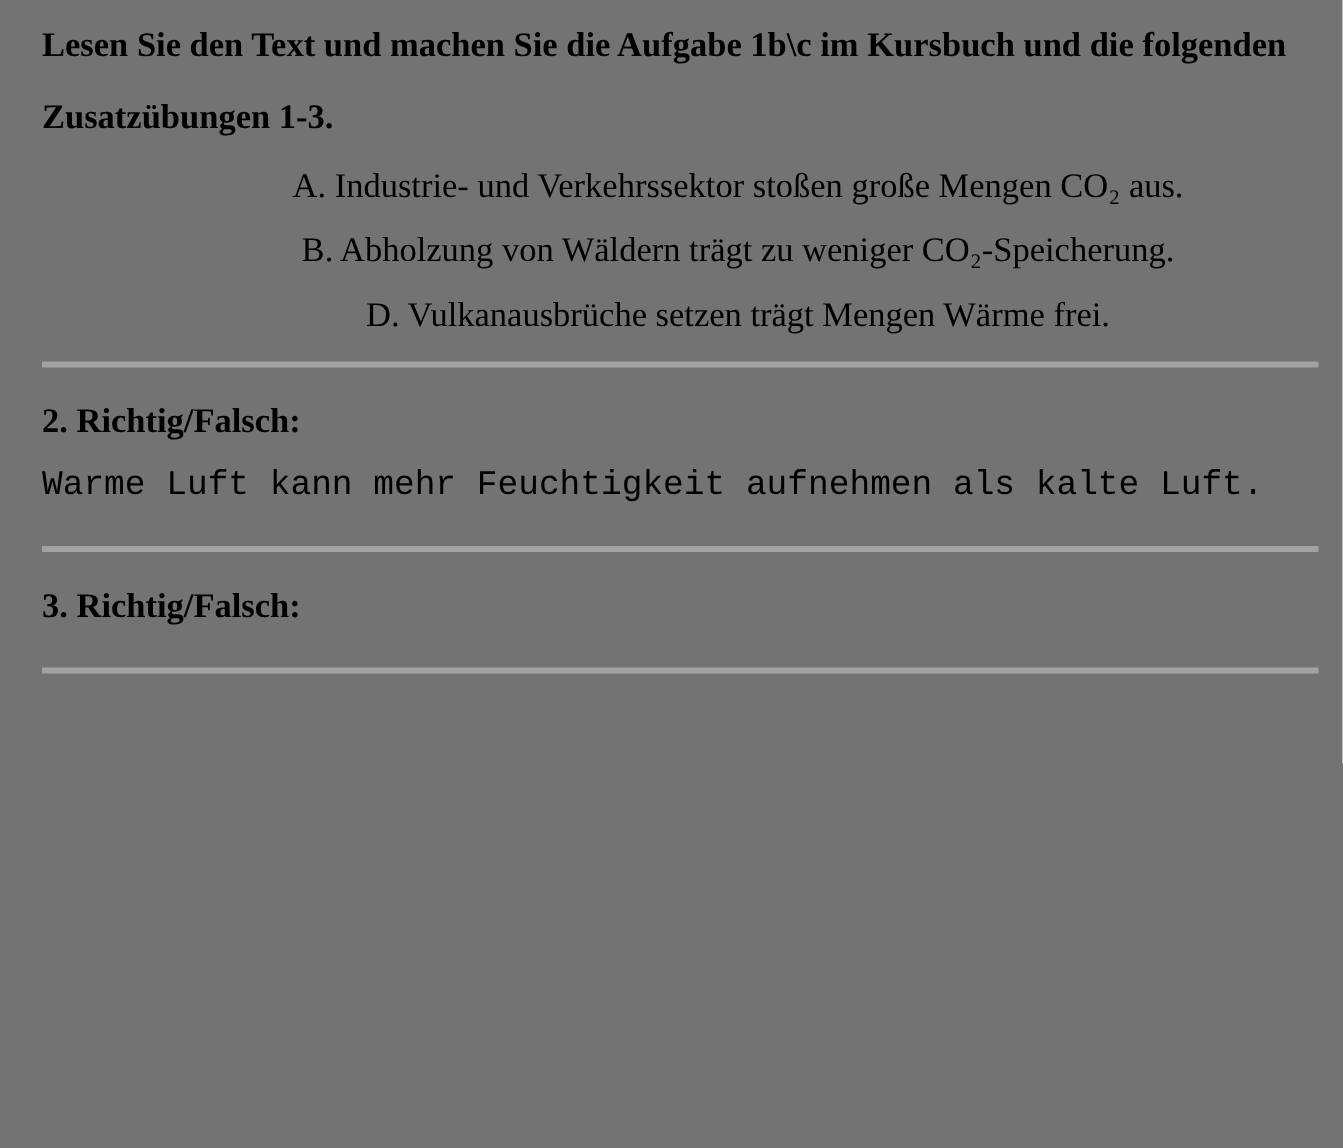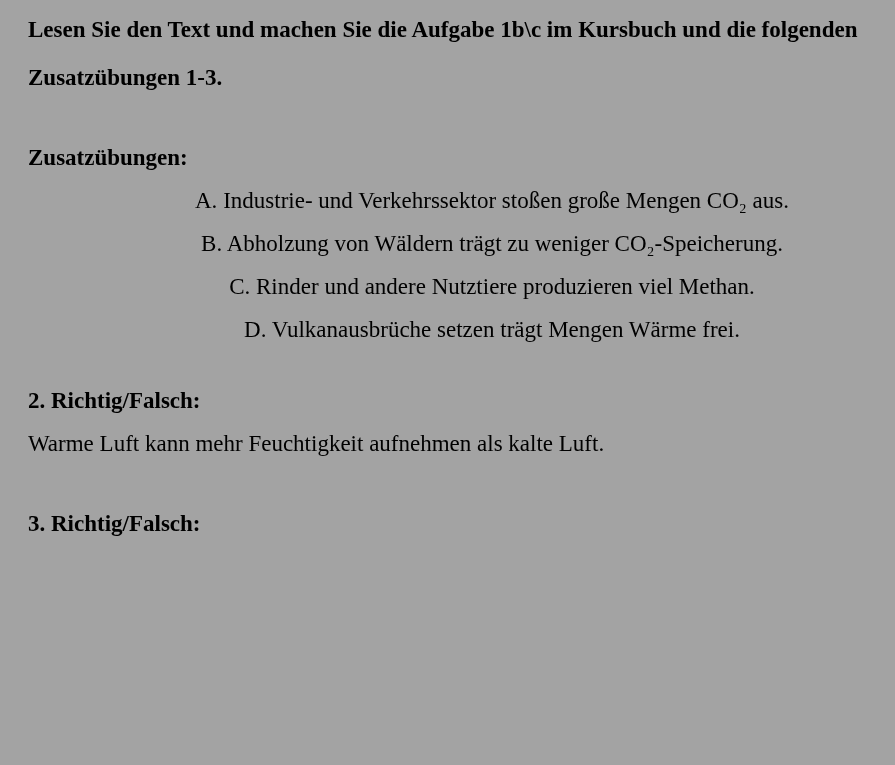--- a/index.html
+++ b/index.html
@@ -4,21 +4,21 @@
 <style>
   html, body {
     margin: 0;
     padding: 0;
     background: #ffffff;
   }
   .page {
     position: relative;
     width: 895px;
     height: 765px;
-    background: #a3a3a3;
+    background: #737373;
     box-sizing: border-box;
     padding: 6px 16px 0 28px;
     font-family: "Liberation Serif", "DejaVu Serif", serif;
     font-size: 23px;
     color: #000000;
     overflow: hidden;
   }
   p { margin: 0; }
   .doc-heading {
     font-weight: bold;
@@ -53,36 +53,35 @@
   .divider-1 { margin-top: 10px; }
   .divider-2 { margin-top: 19px; }
   .divider-3 { margin-top: 20px; }
   .tf-heading {
     font-weight: bold;
     line-height: 43px;
     margin-top: 14px;
   }
   .tf-statement {
     line-height: 43px;
+    font-family: Liberation Mono, monospace;
   }
 </style>
 </head>
 <body>
 
 <div class="page">
 
   <p class="doc-heading">Lesen Sie den Text und machen Sie die Aufgabe 1b\c im Kursbuch und die folgenden Zusatzübungen 1-3.</p>
 
-  <p class="section-label">Zusatzübungen:</p>
 
 
   <ul class="options">
     <li><span>A.</span><span> Industrie- und Verkehrssektor stoßen große Mengen CO₂ aus.</span></li>
     <li><span>B.</span><span> Abholzung von Wäldern trägt zu weniger CO₂-Speicherung.</span></li>
-    <li><span>C.</span><span> Rinder und andere Nutztiere produzieren viel Methan.</span></li>
     <li><span>D.</span><span> Vulkanausbrüche setzen trägt Mengen Wärme frei.</span></li>
   </ul>
 
   <div class="divider divider-1"></div>
 
   <p class="tf-heading">2. Richtig/Falsch:</p>
   <p class="tf-statement">Warme Luft kann mehr Feuchtigkeit aufnehmen als kalte Luft.</p>
 
   <div class="divider divider-2"></div>
 

